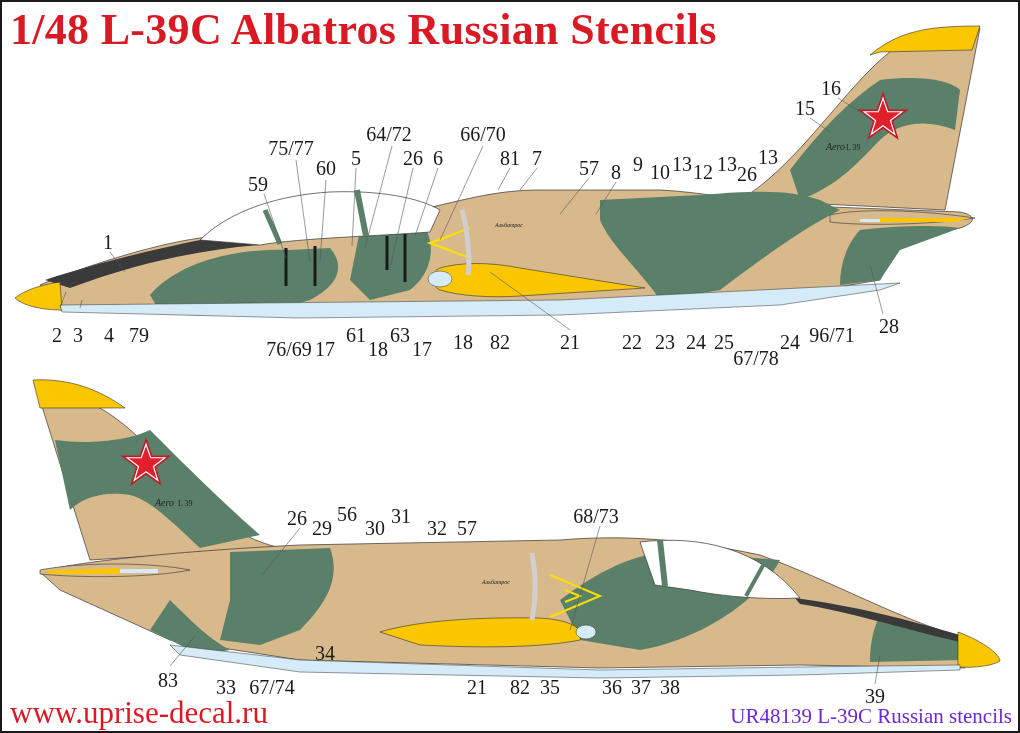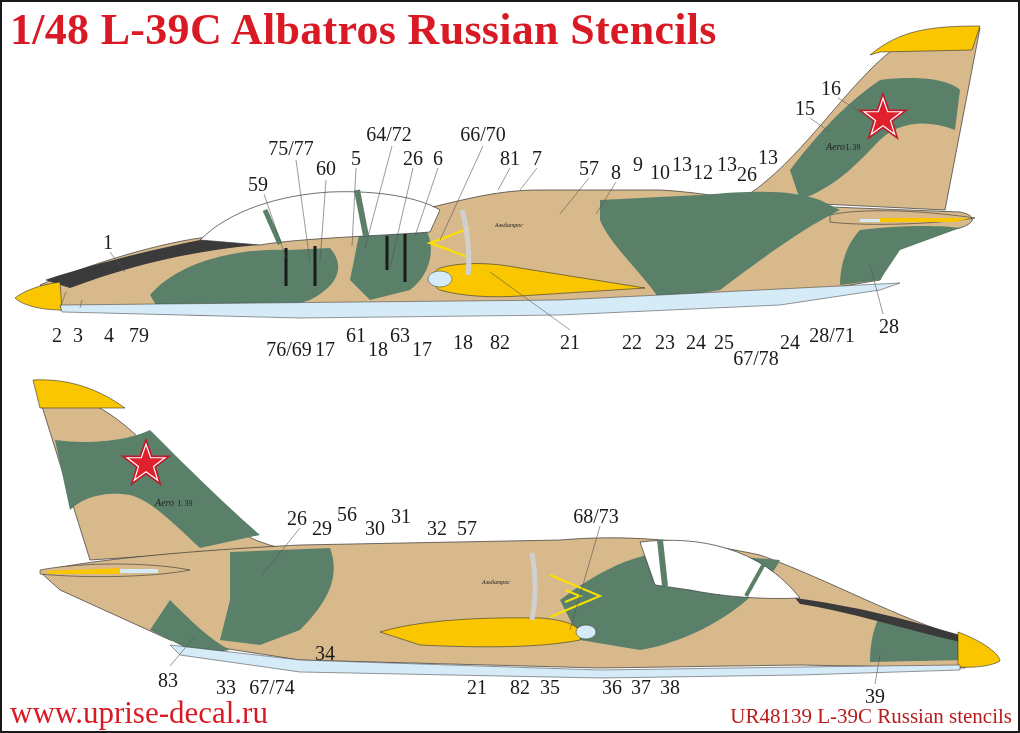--- a/index.html
+++ b/index.html
@@ -1,20 +1,20 @@
 <!DOCTYPE html>
 <html><head>
 <meta charset="utf-8">
 <style>
   html, body { margin: 0; padding: 0; background: #ffffff; }
   body { width: 1020px; height: 733px; overflow: hidden; position: relative; font-family: "Liberation Serif", "DejaVu Serif", serif; }
   .frame { position: absolute; left: 0; top: 0; width: 1016px; height: 729px; border: 2px solid #1a1a1a; background: #fff; }
   .title { position: absolute; left: 10px; top: 8px; font-size: 44px; font-weight: bold; color: #d91a24; letter-spacing: 0.3px; white-space: nowrap; line-height: 1; }
   .url { position: absolute; left: 10px; top: 697px; font-size: 31px; color: #d91a24; white-space: nowrap; line-height: 1; }
-  .product { position: absolute; right: 8px; top: 706px; font-size: 21px; color: #b91c1c; white-space: nowrap; line-height: 1; }
+  .product { position: absolute; right: 8px; top: 706px; font-size: 21px; color: #6d28d9; white-space: nowrap; line-height: 1; }
   svg.art { position: absolute; left: 0; top: 0; }
   .lbl { position: absolute; font-size: 20px; color: #1a1a1a; white-space: nowrap; line-height: 1; transform: translateX(-50%); }
 </style>
 </head>
 <body>
 
 <div class="frame"></div>
 
 <div class="title">1/48 L-39C Albatros Russian Stencils</div>
 
@@ -176,21 +176,21 @@
   <div class="lbl" style="left:422px;top:339px">17</div>
   <div class="lbl" style="left:463px;top:332px">18</div>
   <div class="lbl" style="left:500px;top:332px">82</div>
   <div class="lbl" style="left:570px;top:332px">21</div>
   <div class="lbl" style="left:632px;top:332px">22</div>
   <div class="lbl" style="left:665px;top:332px">23</div>
   <div class="lbl" style="left:696px;top:332px">24</div>
   <div class="lbl" style="left:724px;top:332px">25</div>
   <div class="lbl" style="left:756px;top:348px">67/78</div>
   <div class="lbl" style="left:790px;top:332px">24</div>
-  <div class="lbl" style="left:832px;top:325px">28/71</div>
+  <div class="lbl" style="left:832px;top:325px">96/71</div>
   <div class="lbl" style="left:889px;top:316px">28</div>
 </div>
 
 <div>
   <div class="lbl" style="left:297px;top:508px">26</div>
   <div class="lbl" style="left:322px;top:518px">29</div>
   <div class="lbl" style="left:347px;top:504px">56</div>
   <div class="lbl" style="left:375px;top:518px">30</div>
   <div class="lbl" style="left:401px;top:506px">31</div>
   <div class="lbl" style="left:437px;top:518px">32</div>

